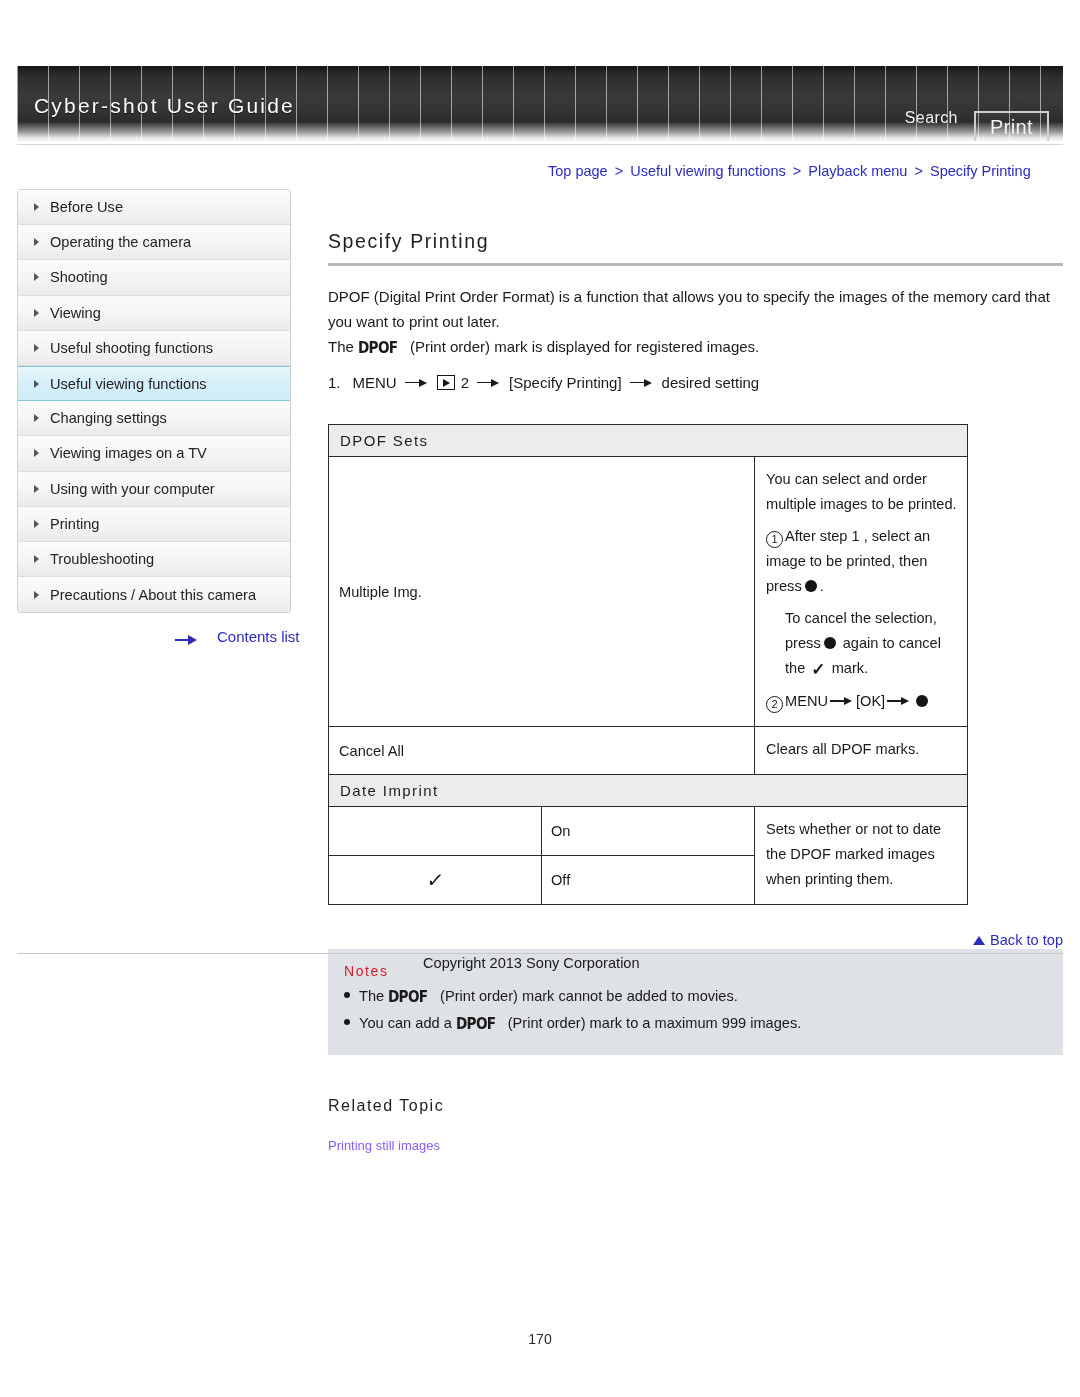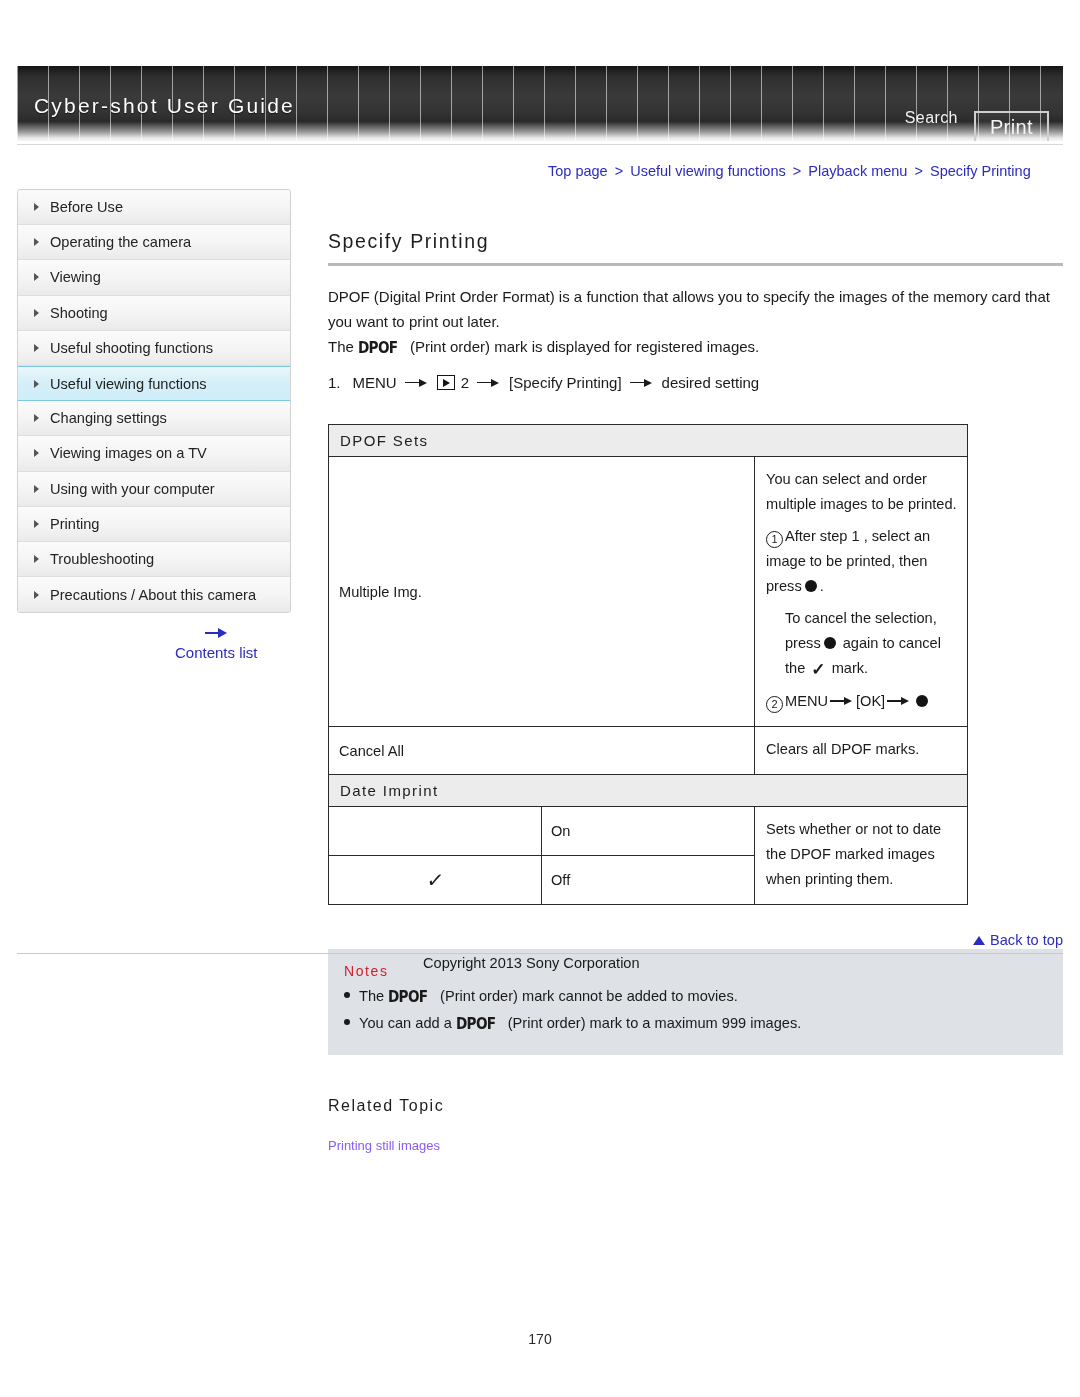--- a/index.html
+++ b/index.html
@@ -137,24 +137,23 @@
     background: linear-gradient(to bottom, #e9f7fb 0%, #d6eff8 45%, #cfeef8 100%);
     border-top: 1px solid #7fc6e0;
     border-bottom: 1px solid #7fc6e0;
   }
 
   .contents-list {
     position: absolute;
     left: 175px;
     top: 628px;
     display: flex;
-    align-items: center;
-    gap: 6px;
+    align-items: flex-end;
+    gap: 20px;
     cursor: pointer;
-    flex-direction: column;
   }
   .arrow-right {
     display: inline-block;
     width: 22px;
     height: 10px;
     position: relative;
   }
   .arrow-right::before {
     content: "";
     position: absolute;
@@ -449,25 +448,25 @@
   <div class="nav-item">
     <span class="tri"></span>
     <span class="lbl">Before Use</span>
   </div>
   <div class="nav-item">
     <span class="tri"></span>
     <span class="lbl">Operating the camera</span>
   </div>
   <div class="nav-item">
     <span class="tri"></span>
+    <span class="lbl">Shooting</span>
+  </div>
+  <div class="nav-item">
+    <span class="tri"></span>
     <span class="lbl">Viewing</span>
-  </div>
-  <div class="nav-item">
-    <span class="tri"></span>
-    <span class="lbl">Shooting</span>
   </div>
   <div class="nav-item">
     <span class="tri"></span>
     <span class="lbl">Useful shooting functions</span>
   </div>
   <div class="nav-item active">
     <span class="tri"></span>
     <span class="lbl">Useful viewing functions</span>
   </div>
   <div class="nav-item">

